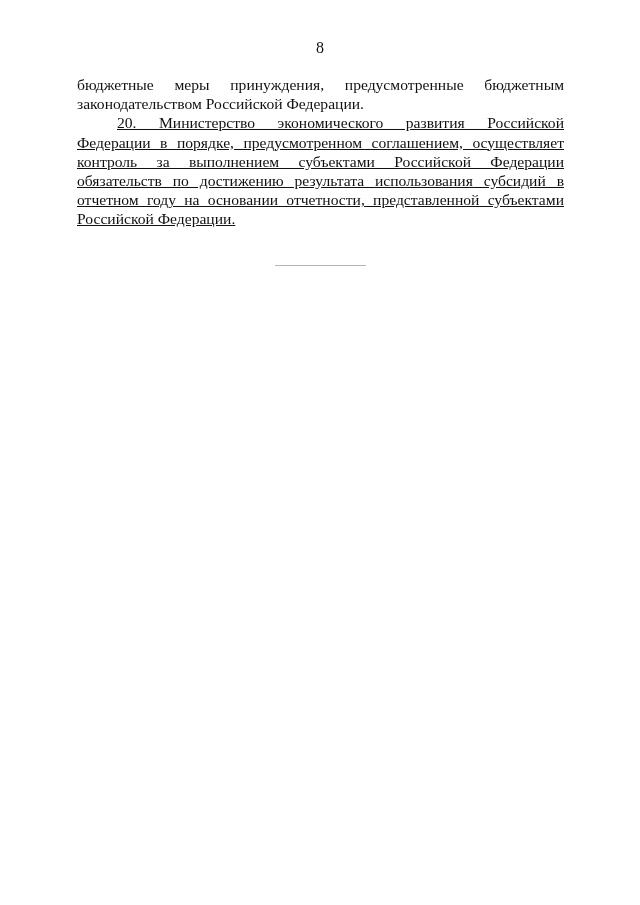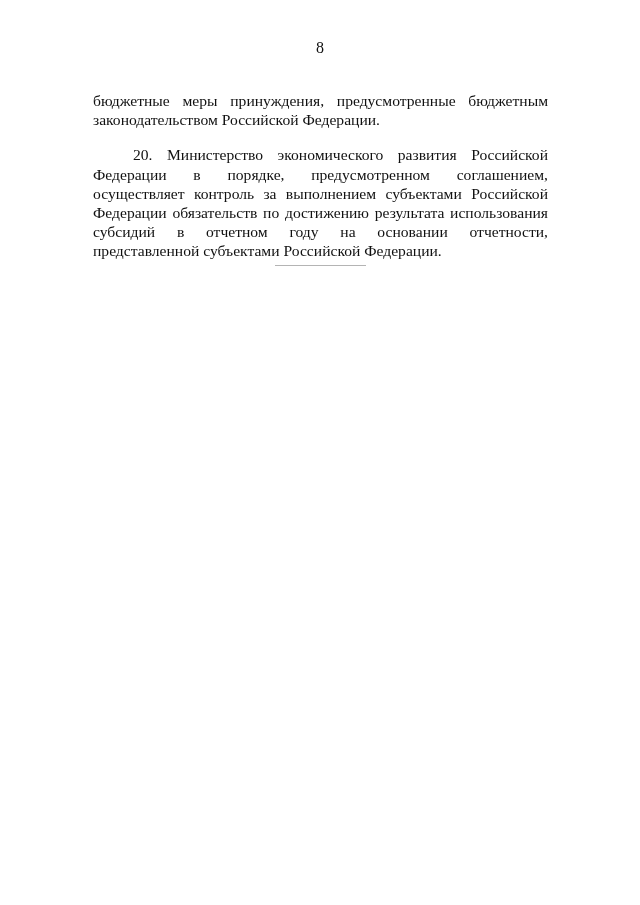--- a/index.html
+++ b/index.html
@@ -26,26 +26,27 @@
     }
     .body-text {
       position: absolute;
       top: 75px;
       left: 77px;
       width: 487px;
       font-size: 15.6px;
       line-height: 19.2px;
     }
     .para {
-      margin: 16px;
+      margin: 0;
       text-align: justify;
       text-align-last: left;
     }
     .para.indent {
       text-indent: 40px;
+      text-decoration: underline;
     }
     .separator {
       position: absolute;
       top: 265px;
       left: 275px;
       width: 91px;
       height: 0;
       border-top: 1.5px solid #b4b4b4;
     }
   </style>

